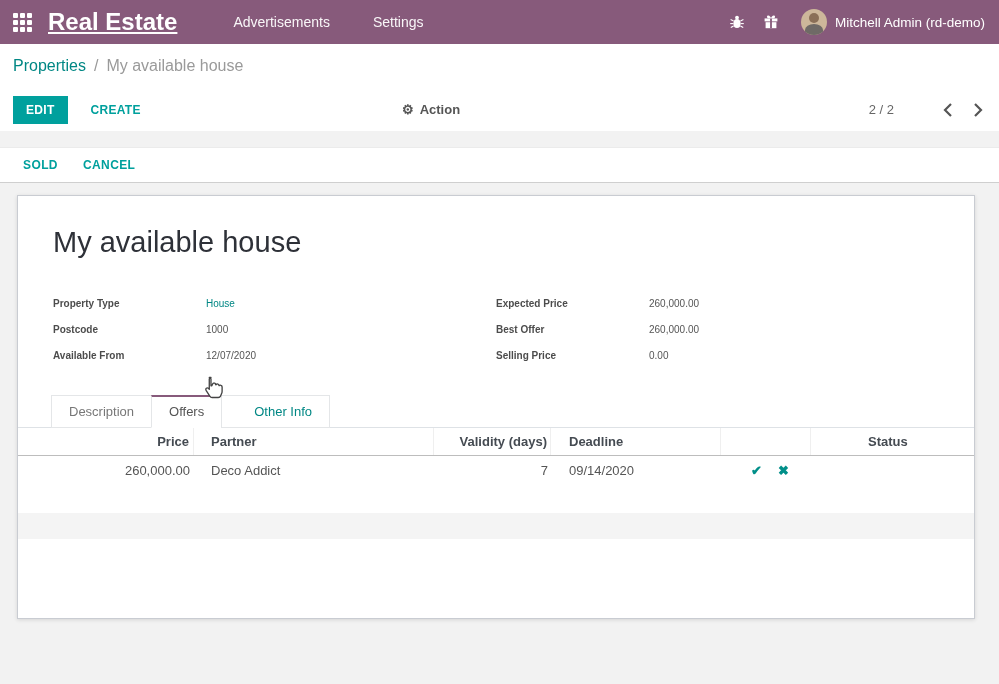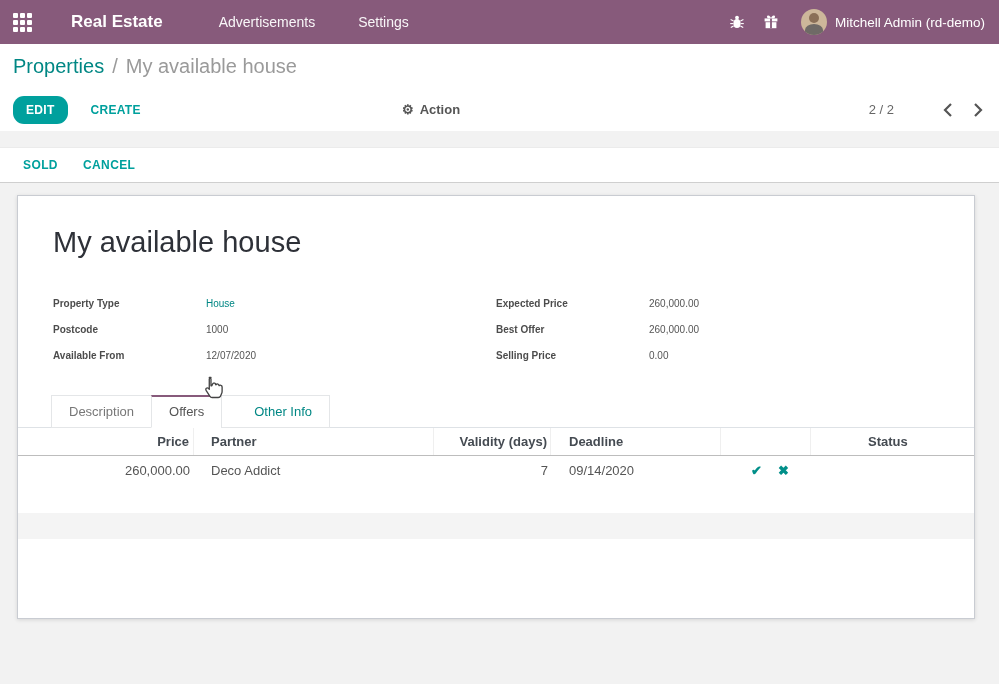--- a/index.html
+++ b/index.html
@@ -15,51 +15,51 @@
   
   .navbar {
     height: 44px; background: #875A7B;
     display: flex; align-items: center; color: #fff;
   }
   .apps-icon {
     margin-left: 13px; display: grid;
     grid-template-columns: repeat(3, 5px); grid-gap: 2px; cursor: pointer;
   }
   .apps-icon i { width:5px; height:5px; background:#fff; border-radius:1px; display:block; }
-  .brand { font-size: 17px; font-weight: bold; margin-left: 39px; cursor: pointer; }
+  .brand { font-size: 24px; font-weight: bold; margin-left: 16px; cursor: pointer; text-decoration: underline; }
   .nav-menu { font-size: 14px; color: rgba(255,255,255,.95); cursor: pointer; }
   .nav-menu.first { margin-left: 56px; }
   .nav-menu.second { margin-left: 43px; }
   .navbar-right { margin-left: auto; display: flex; align-items: center; padding-right: 14px; }
   .nav-ico { width: 16px; height: 16px; display:block; cursor: pointer; }
   .nav-ico.gift { margin-left: 18px; }
   .avatar {
     width: 26px; height: 26px; border-radius: 50%; margin-left: 22px;
     background: #cdb79a; overflow: hidden; position: relative; flex: none;
   }
   .avatar .head { position:absolute; left:8px; top:4px; width:10px; height:10px; border-radius:50%; background:#8a6f57; }
   .avatar .body { position:absolute; left:4px; top:15px; width:18px; height:12px; border-radius:50% 50% 0 0; background:#6f6a66; }
   .user-name { font-size: 13.5px; margin-left: 8px; cursor: pointer; }
 
   
   .breadcrumb-bar {
     height: 44px; background: #fff; display: flex; align-items: center;
-    padding-left: 13px; font-size: 20px;
+    padding-left: 13px; font-size: 16px;
   }
   .bc-link { color: #008784; cursor: pointer; }
   .bc-sep { color: #9a9a9a; margin: 0 8px; }
   .bc-current { color: #9a9a9a; }
 
   
   .control-row {
     height: 43px; background: #fff; position: relative;
     display: flex; align-items: center; padding: 0 16px 0 13px;
   }
   .btn-edit {
-    background:#00A09D; color:#fff; border:none; border-radius:11px;
+    background:#00A09D; color:#fff; border:none; border-radius:0;
     font-family:inherit; font-size:12px; font-weight:bold; letter-spacing:.3px;
     padding:7px 13px; cursor:pointer;
   }
   .btn-create {
     background:none; border:none; color:#00A09D; font-family:inherit;
     font-size:12px; font-weight:bold; letter-spacing:.3px; margin-left:17px; cursor:pointer;
   }
   .action-menu {
     position:absolute; left:402px; top:0; height:100%;
     display:flex; align-items:center; color:#555;

